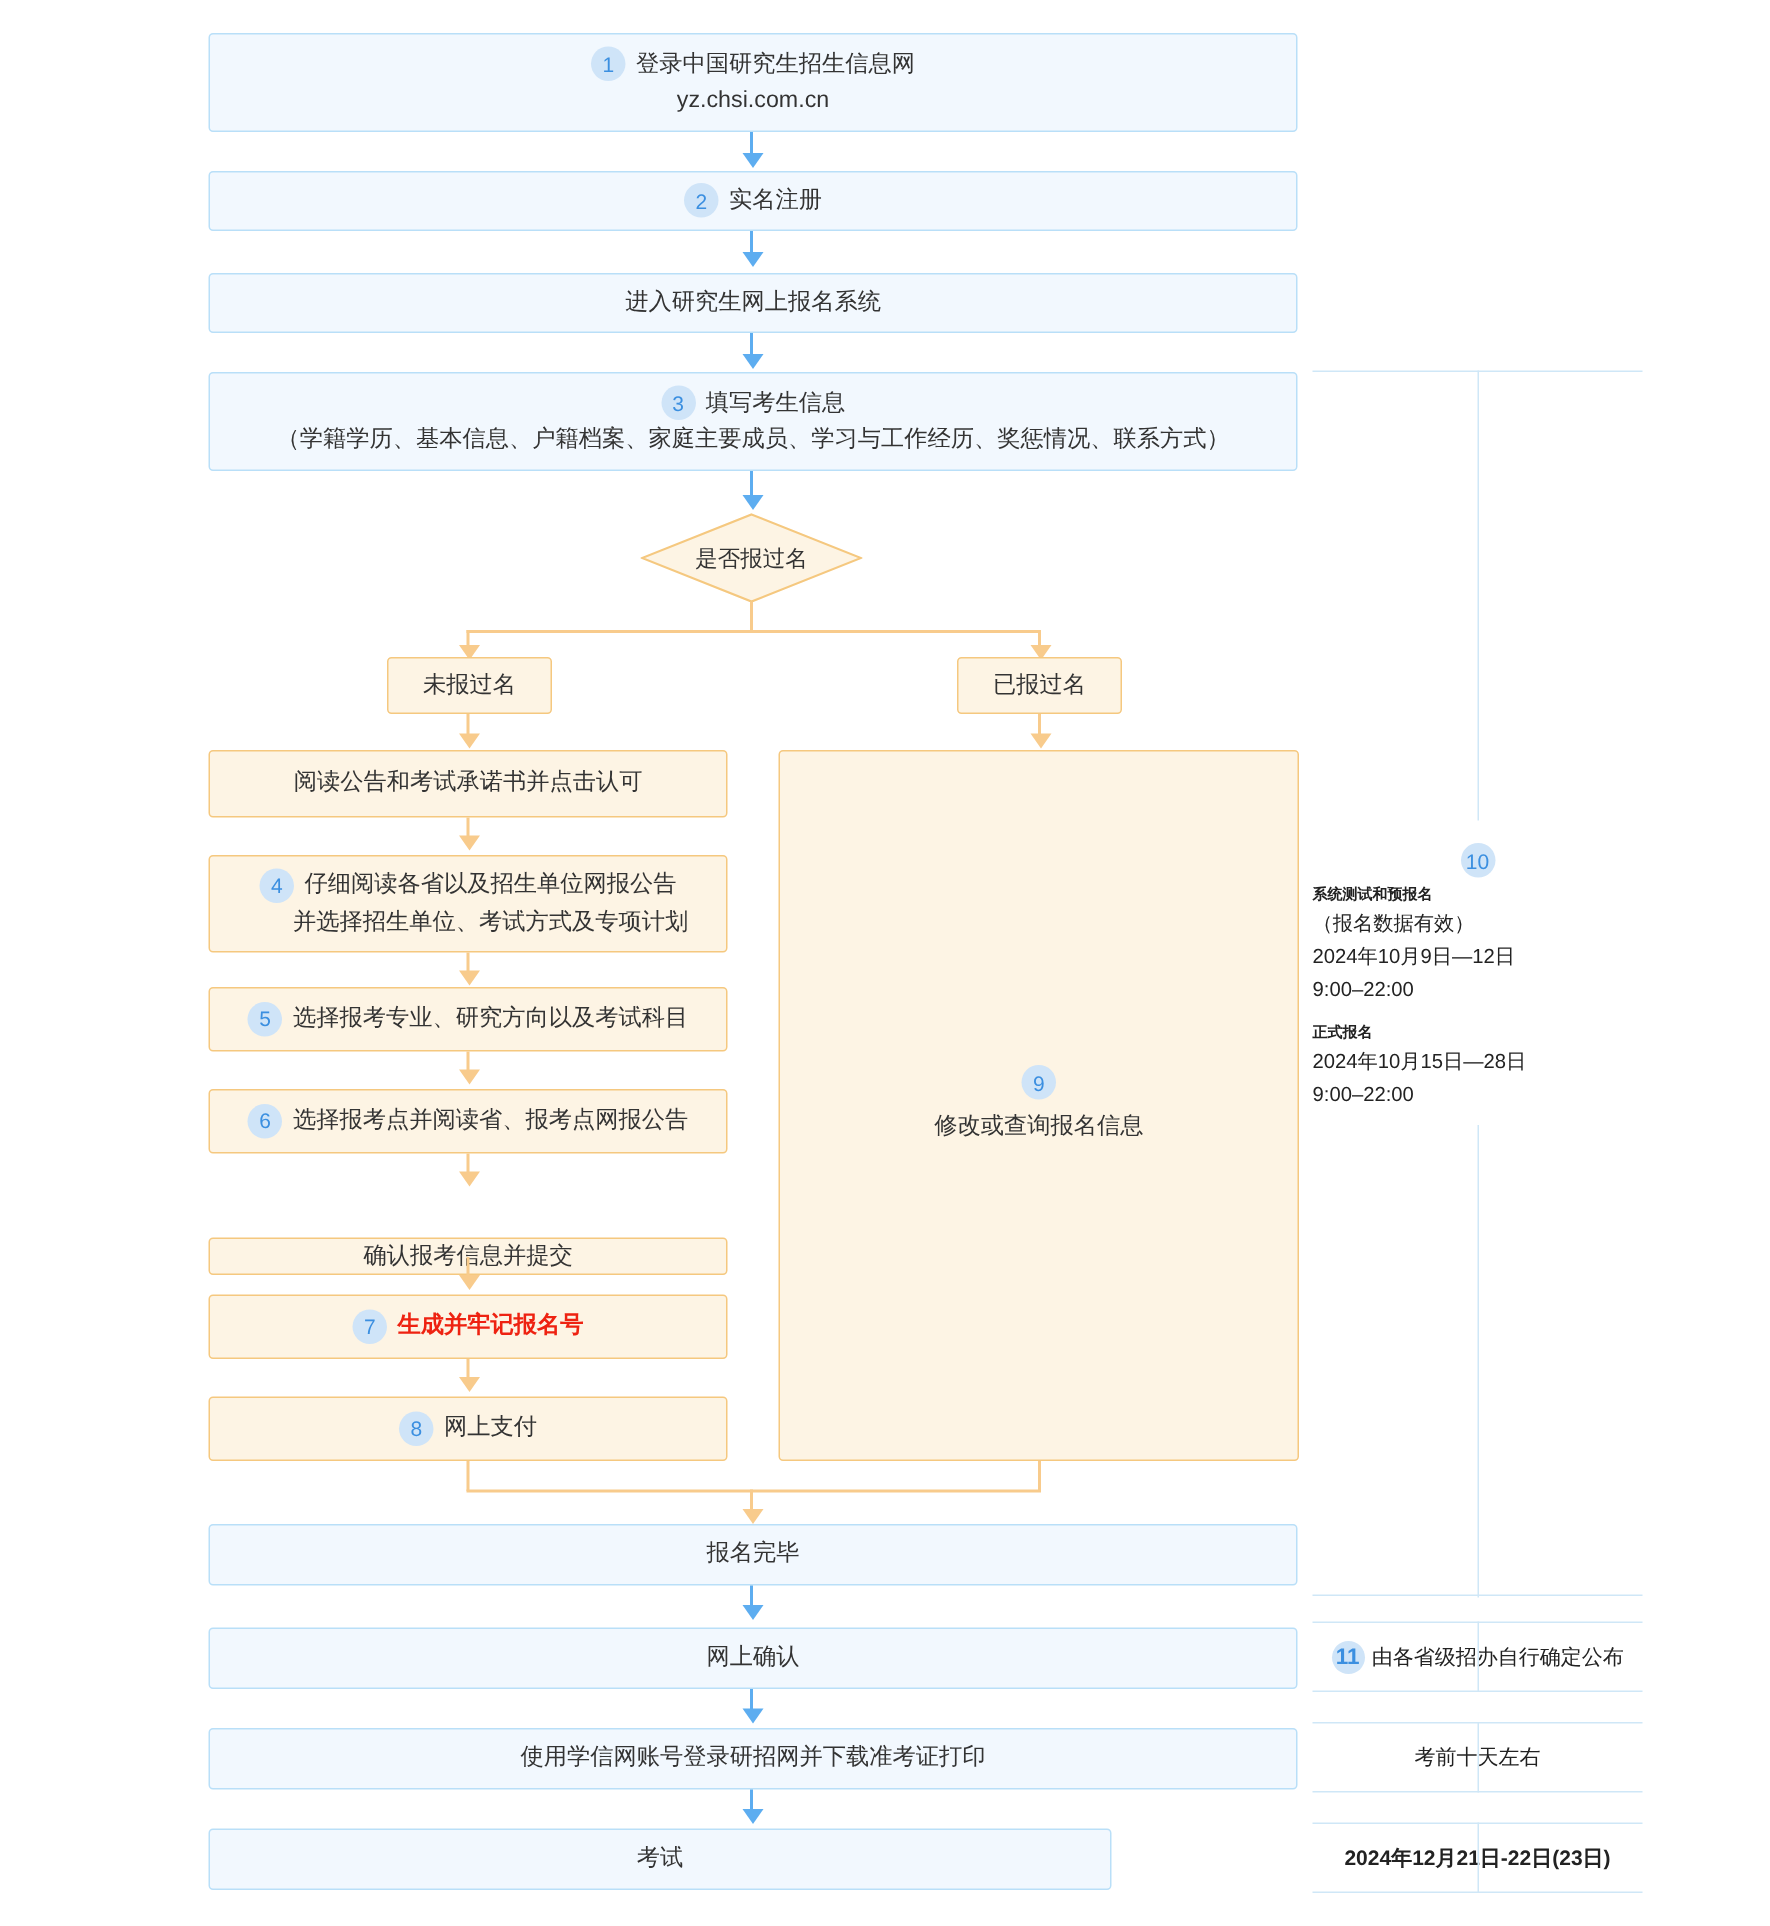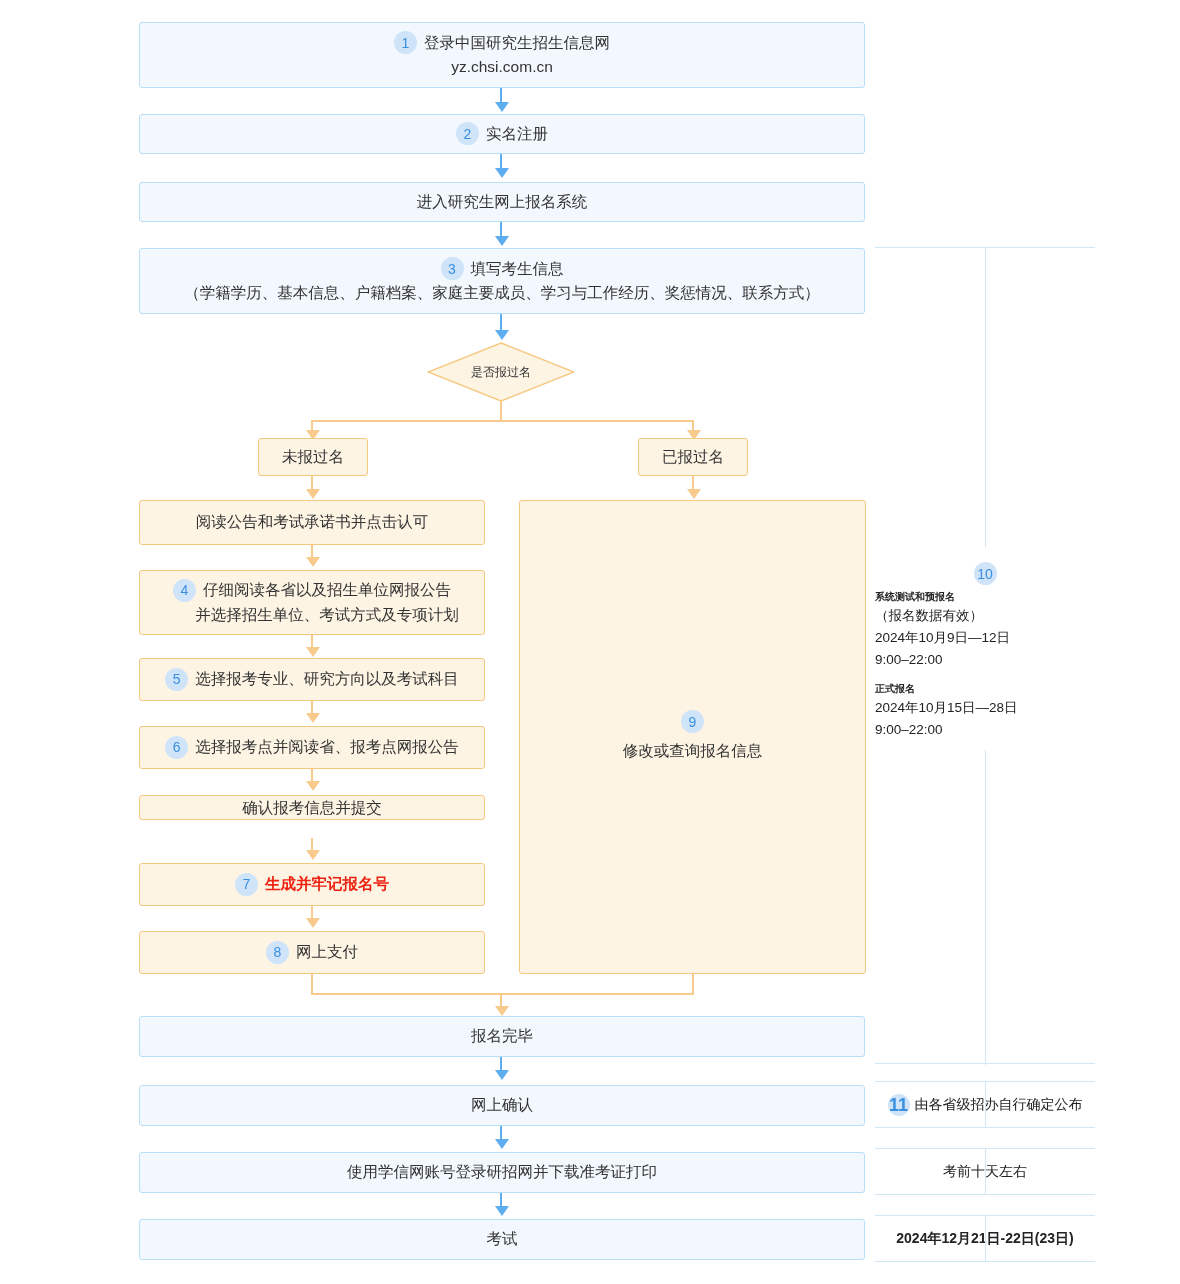--- a/index.html
+++ b/index.html
@@ -65,21 +65,21 @@
   
   .diamond{
     position:absolute;
     display:flex;
     align-items:center;
     justify-content:center;
   }
   .diamond svg{position:absolute;left:0;top:0;}
   .diamond span{
     position:relative;
-    font-size:12px;
+    font-size:15px;
     color:#333;
     white-space:nowrap;
   }
 
   
   .conn{position:absolute;}
   .vline{position:absolute;width:2px;}
   .hline{position:absolute;height:2px;}
   .arrow{
     position:absolute;
@@ -107,21 +107,21 @@
   .tl-row{
     position:absolute;
     box-sizing:border-box;
     display:flex;
     align-items:center;
     justify-content:center;
     font-size:14px;
     color:#222;
     white-space:nowrap;
   }
-  .tl-row .badge{width:22px;height:22px;font-size:18px;margin-right:5px;}
+  .tl-row .badge{width:22px;height:22px;font-size:15px;margin-right:5px;}
   .bold-num{font-weight:bold;}
 </style>
 </head>
 <body>
 
 <div id="root">
 
   <div class="node blue" style="left:139px;top:22px;width:726px;height:66px;">
     <div class="rowline">
       <span class="badge">1</span>
@@ -236,21 +236,21 @@
     <div class="rowline">
       <span class="badge">6</span>
       <span>选择报考点并阅读省、报考点网报公告</span>
     </div>
   </div>
   <div class="conn">
     <div class="vline o-col" style="left:311px;top:769px;height:15px;"></div>
     <div class="arrow o-arw" style="left:306px;top:781px;"></div>
   </div>
 
-  <div class="node orange" style="left:139px;top:795px;width:346px;height:25px;">
+  <div class="node orange" style="left:139px;top:825px;width:346px;height:25px;">
     <span class="line">确认报考信息并提交</span>
   </div>
   <div class="conn">
     <div class="vline o-col" style="left:311px;top:838px;height:15px;"></div>
     <div class="arrow o-arw" style="left:306px;top:850px;"></div>
   </div>
 
   <div class="node orange" style="left:139px;top:863px;width:346px;height:43px;">
     <div class="rowline">
       <span class="badge">7</span>
@@ -299,21 +299,21 @@
   </div>
 
   <div class="node blue" style="left:139px;top:1152px;width:726px;height:41px;">
     <span class="line">使用学信网账号登录研招网并下载准考证打印</span>
   </div>
   <div class="conn">
     <div class="vline b-col" style="left:500px;top:1193px;height:17px;"></div>
     <div class="arrow b-arw" style="left:495px;top:1206px;"></div>
   </div>
 
-  <div class="node blue" style="left:139px;top:1219px;width:726px;height:41px;">
+  <div class="node blue" style="left:139px;top:1219px;width:602px;height:41px;">
     <span class="line">考试</span>
   </div>
 
   <div class="rule h" style="left:875px;top:247px;width:220px;"></div>
   <div class="rule v" style="left:985px;top:247px;height:300px;"></div>
 
   <div class="tl-block" style="left:875px;top:562px;width:220px;">
     <div style="display:flex;justify-content:center;margin-bottom:4px;">
       <span class="badge" style="margin:0;">10</span>
     </div>

